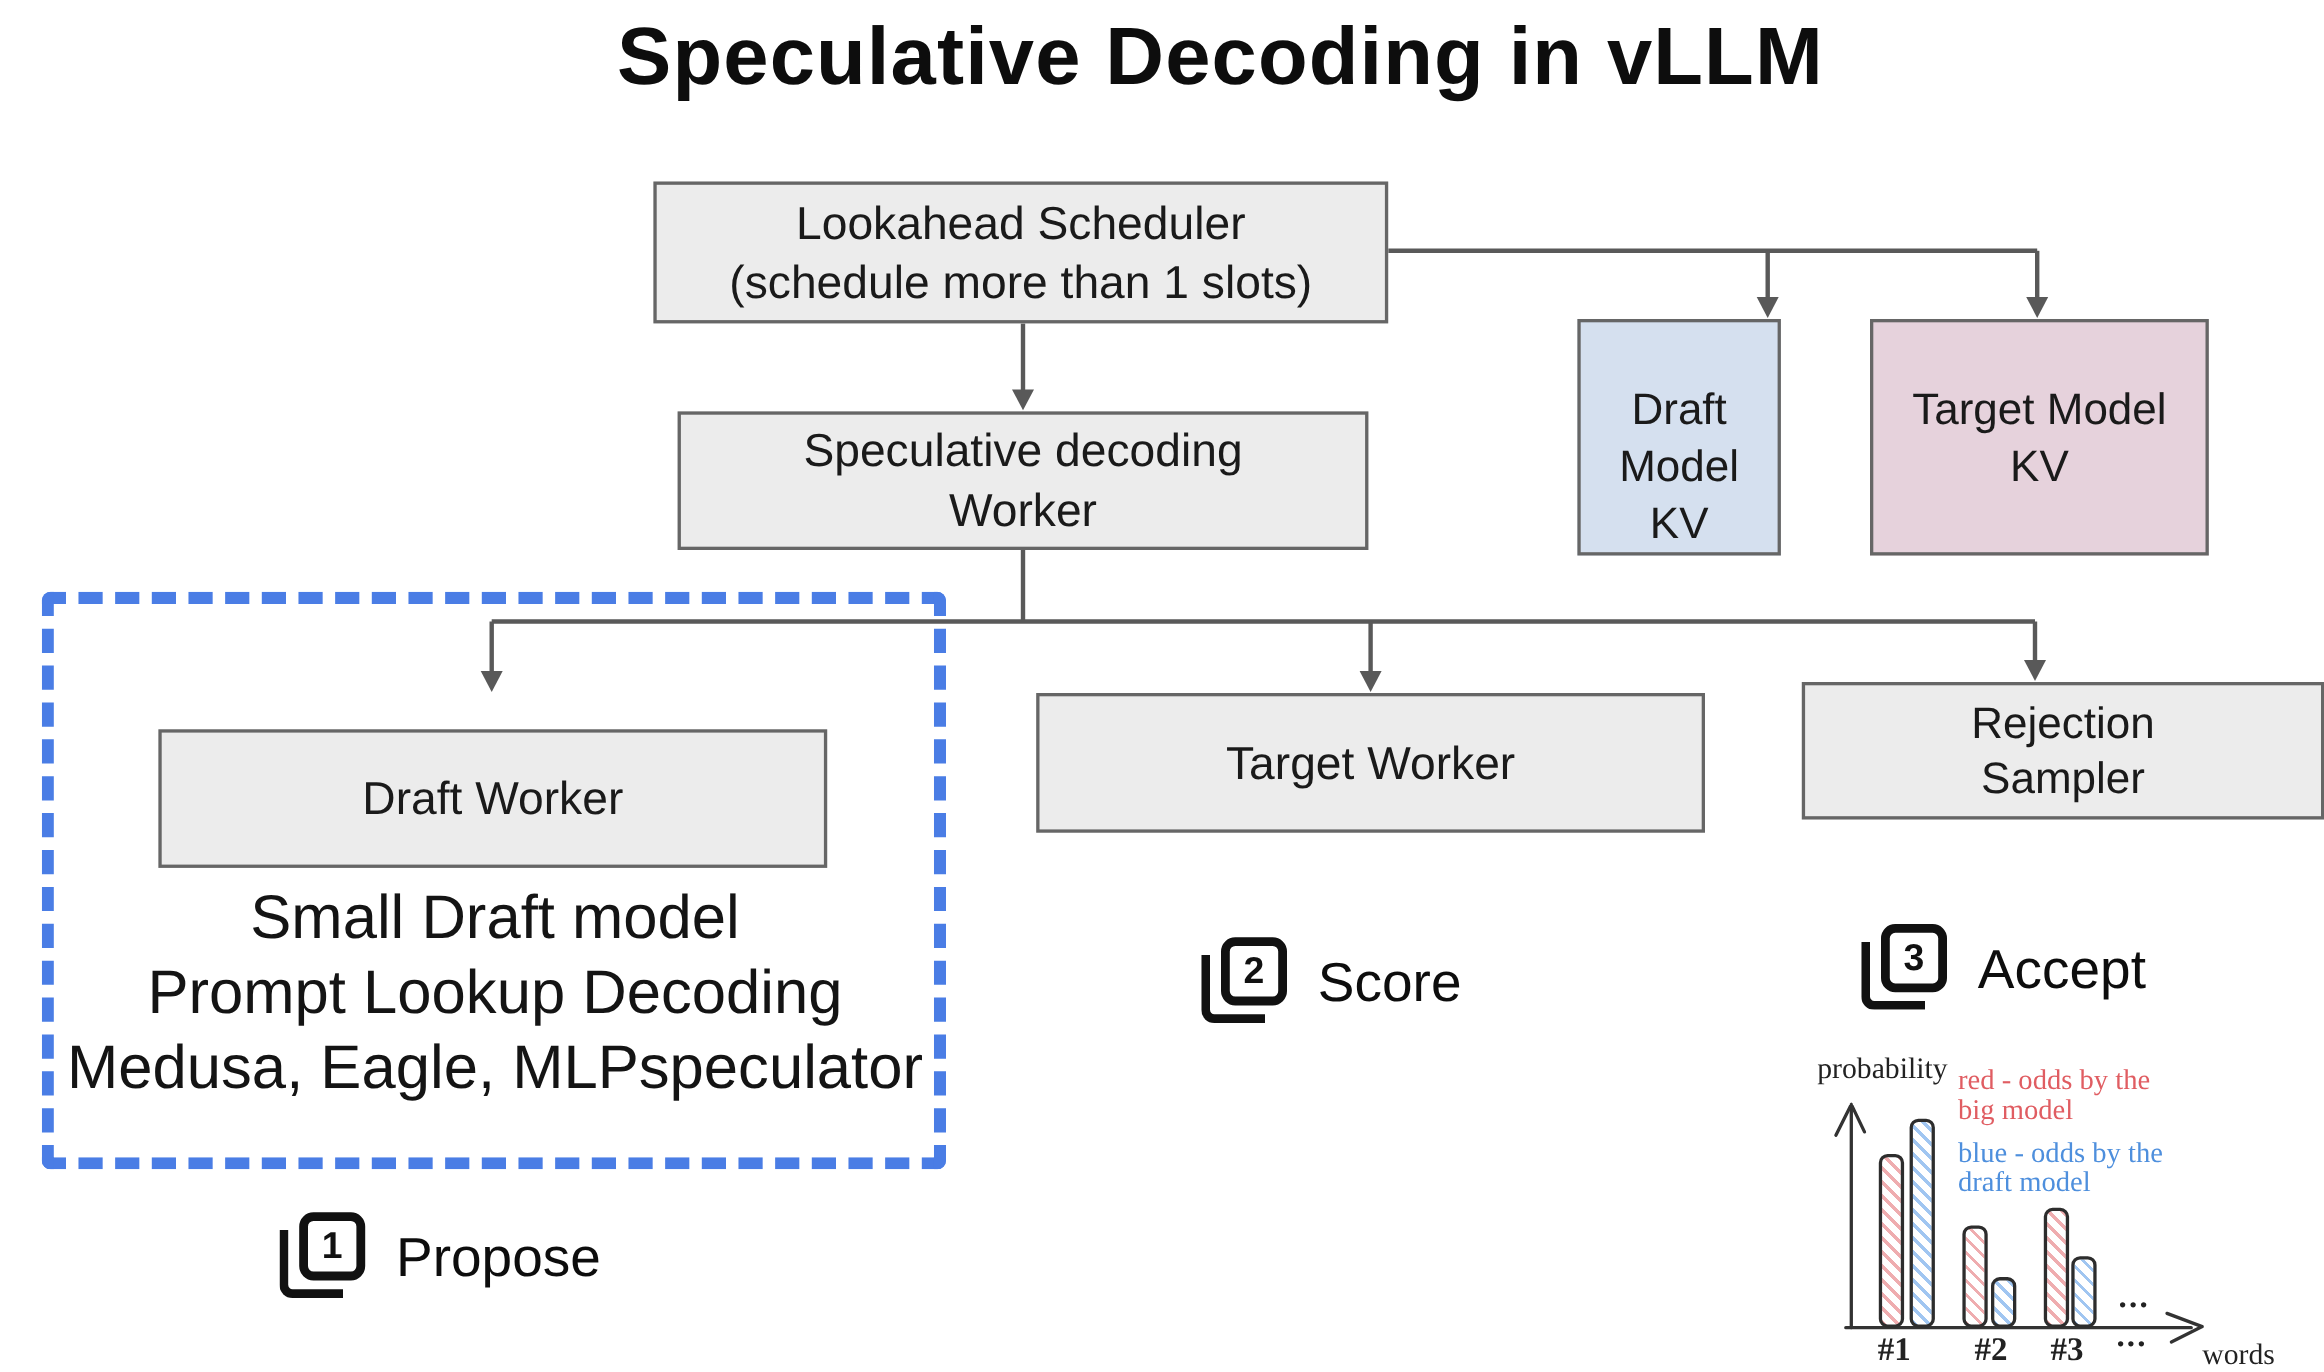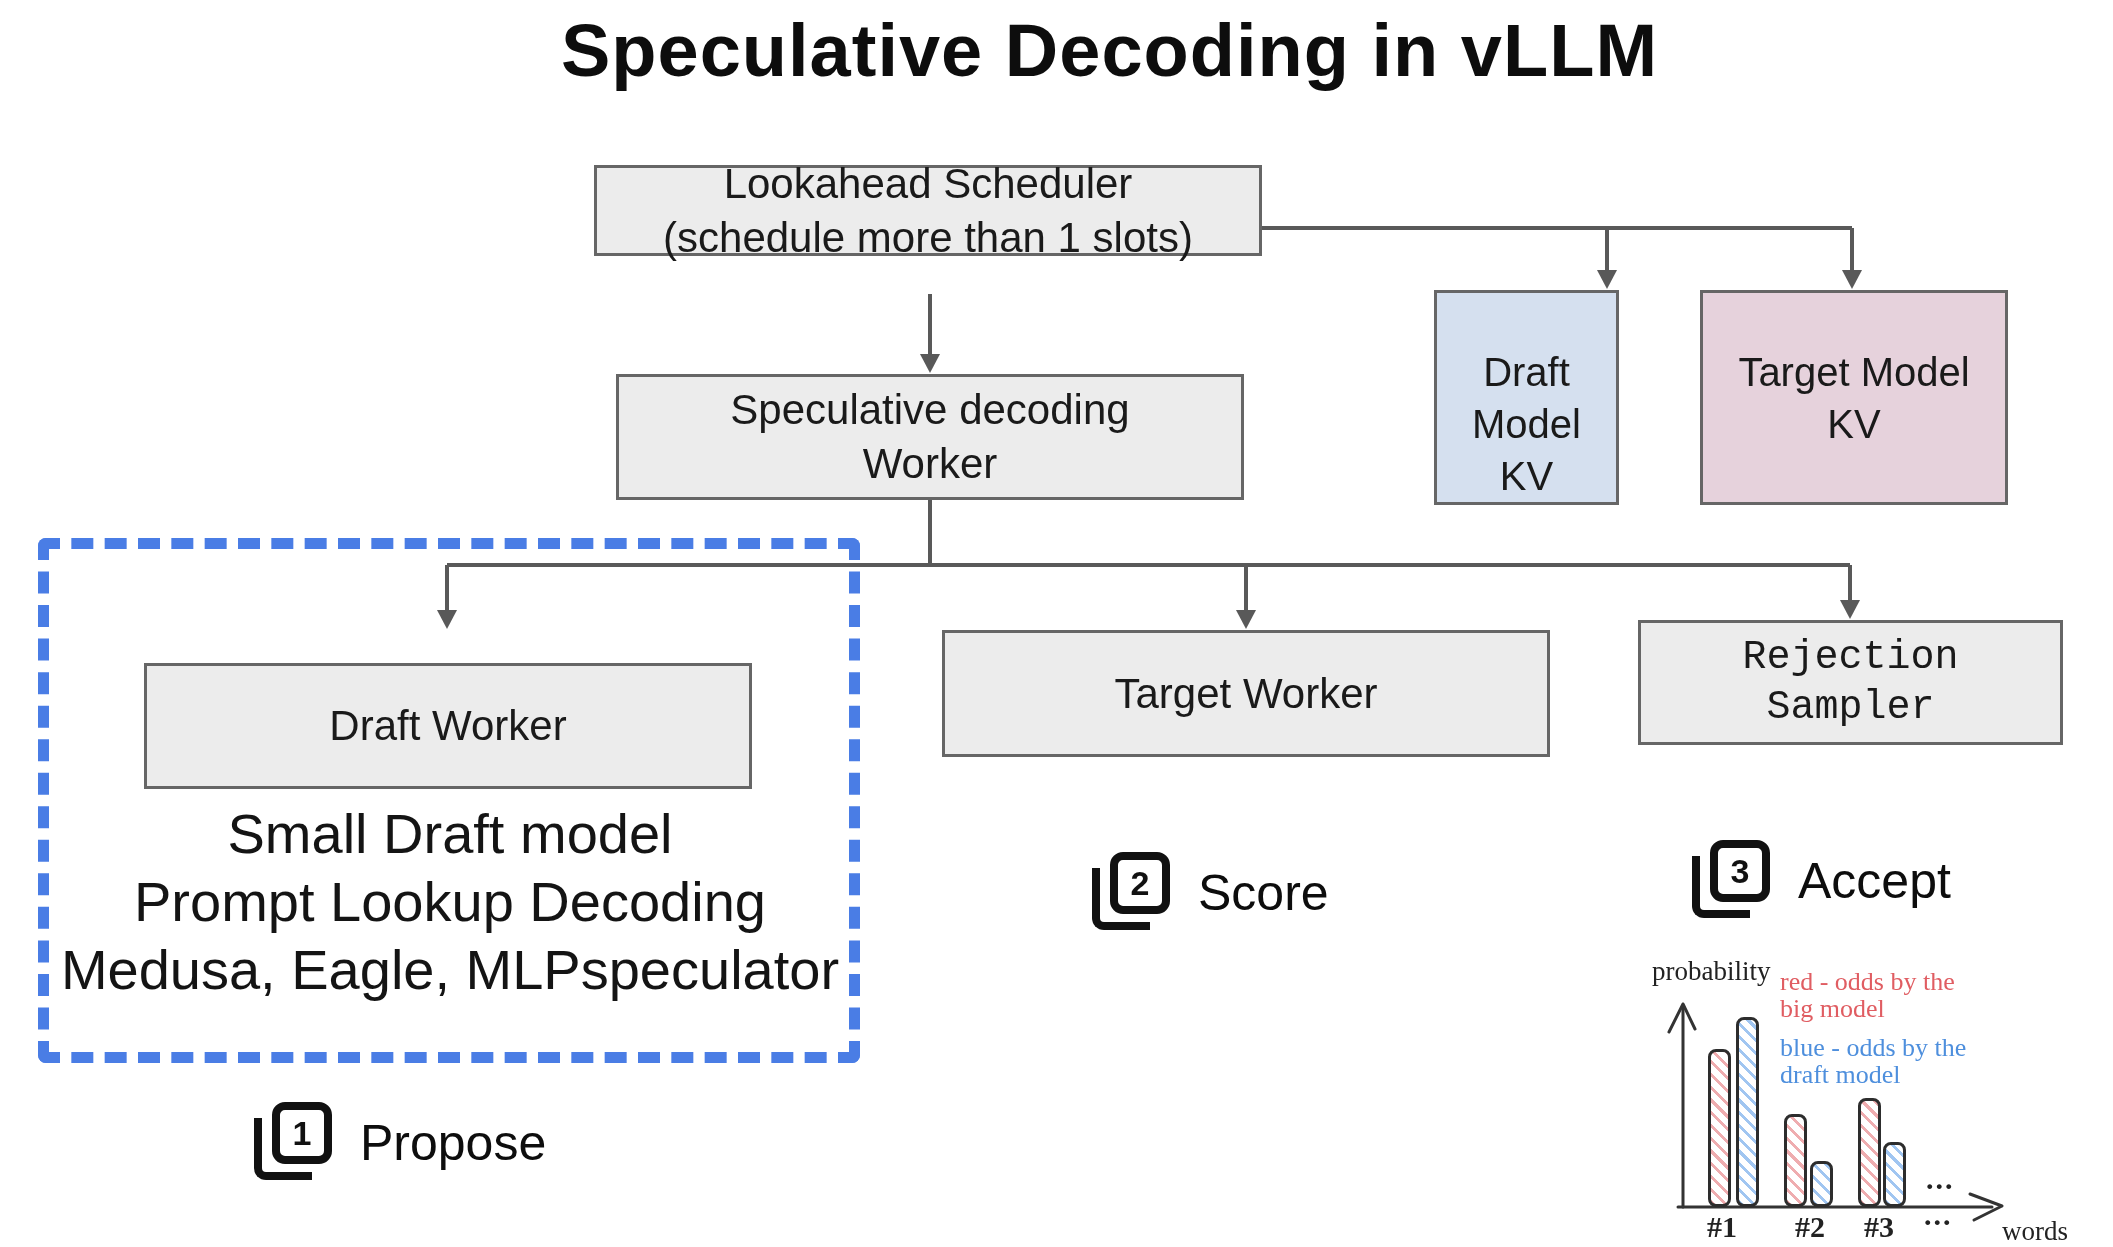--- a/index.html
+++ b/index.html
@@ -12,27 +12,27 @@
     position:absolute;top:8px;left:0;width:100%;padding-left:106px;box-sizing:border-box;
     text-align:center;font-size:74px;font-weight:600;letter-spacing:1px;color:#0d0d0d;
   }
   
   .dbox{
     position:absolute;box-sizing:border-box;background:#ececec;border:3px solid #666;
     display:flex;flex-direction:column;align-items:center;justify-content:center;
     font-size:42px;line-height:54px;color:#1a1a1a;text-align:center;
   }
   .dbox span{display:block;}
-  .box-scheduler  {left:594px; top:165px; width:668px; height:91px;}
+  .box-scheduler  {left:594px; top:165px; width:668px; height:129px;}
   .box-specworker {left:616px; top:374px; width:628px; height:126px;}
   .box-draftkv    {left:1434px;top:290px; width:185px; height:215px;background:#d5e0ef;font-size:40px;line-height:52px;justify-content:flex-end;}
   .box-targetkv   {left:1700px;top:290px; width:308px; height:215px;background:#e6d2dc;font-size:40px;line-height:52px;}
   .box-draftworker{left:144px; top:631px; width:608px; height:126px;margin-top:32px;}
   .box-targetworker{left:942px;top:630px; width:608px; height:127px;}
-  .box-rejection  {left:1638px;top:620px; width:425px; height:125px;font-size:40px;line-height:50px;font-family:Liberation Mono, monospace;}
+  .box-rejection  {left:1638px;top:620px; width:475px; height:125px;font-size:40px;line-height:50px;}
   
   .dashed-region{
     position:absolute;box-sizing:border-box;left:38px;top:538px;width:822px;height:525px;
     border:11px dashed #4a7de5;border-radius:8px;background:transparent;
   }
   
   .draft-methods{
     position:absolute;left:60px;top:800px;width:780px;text-align:center;
     font-size:56px;line-height:68px;color:#141414;
   }

